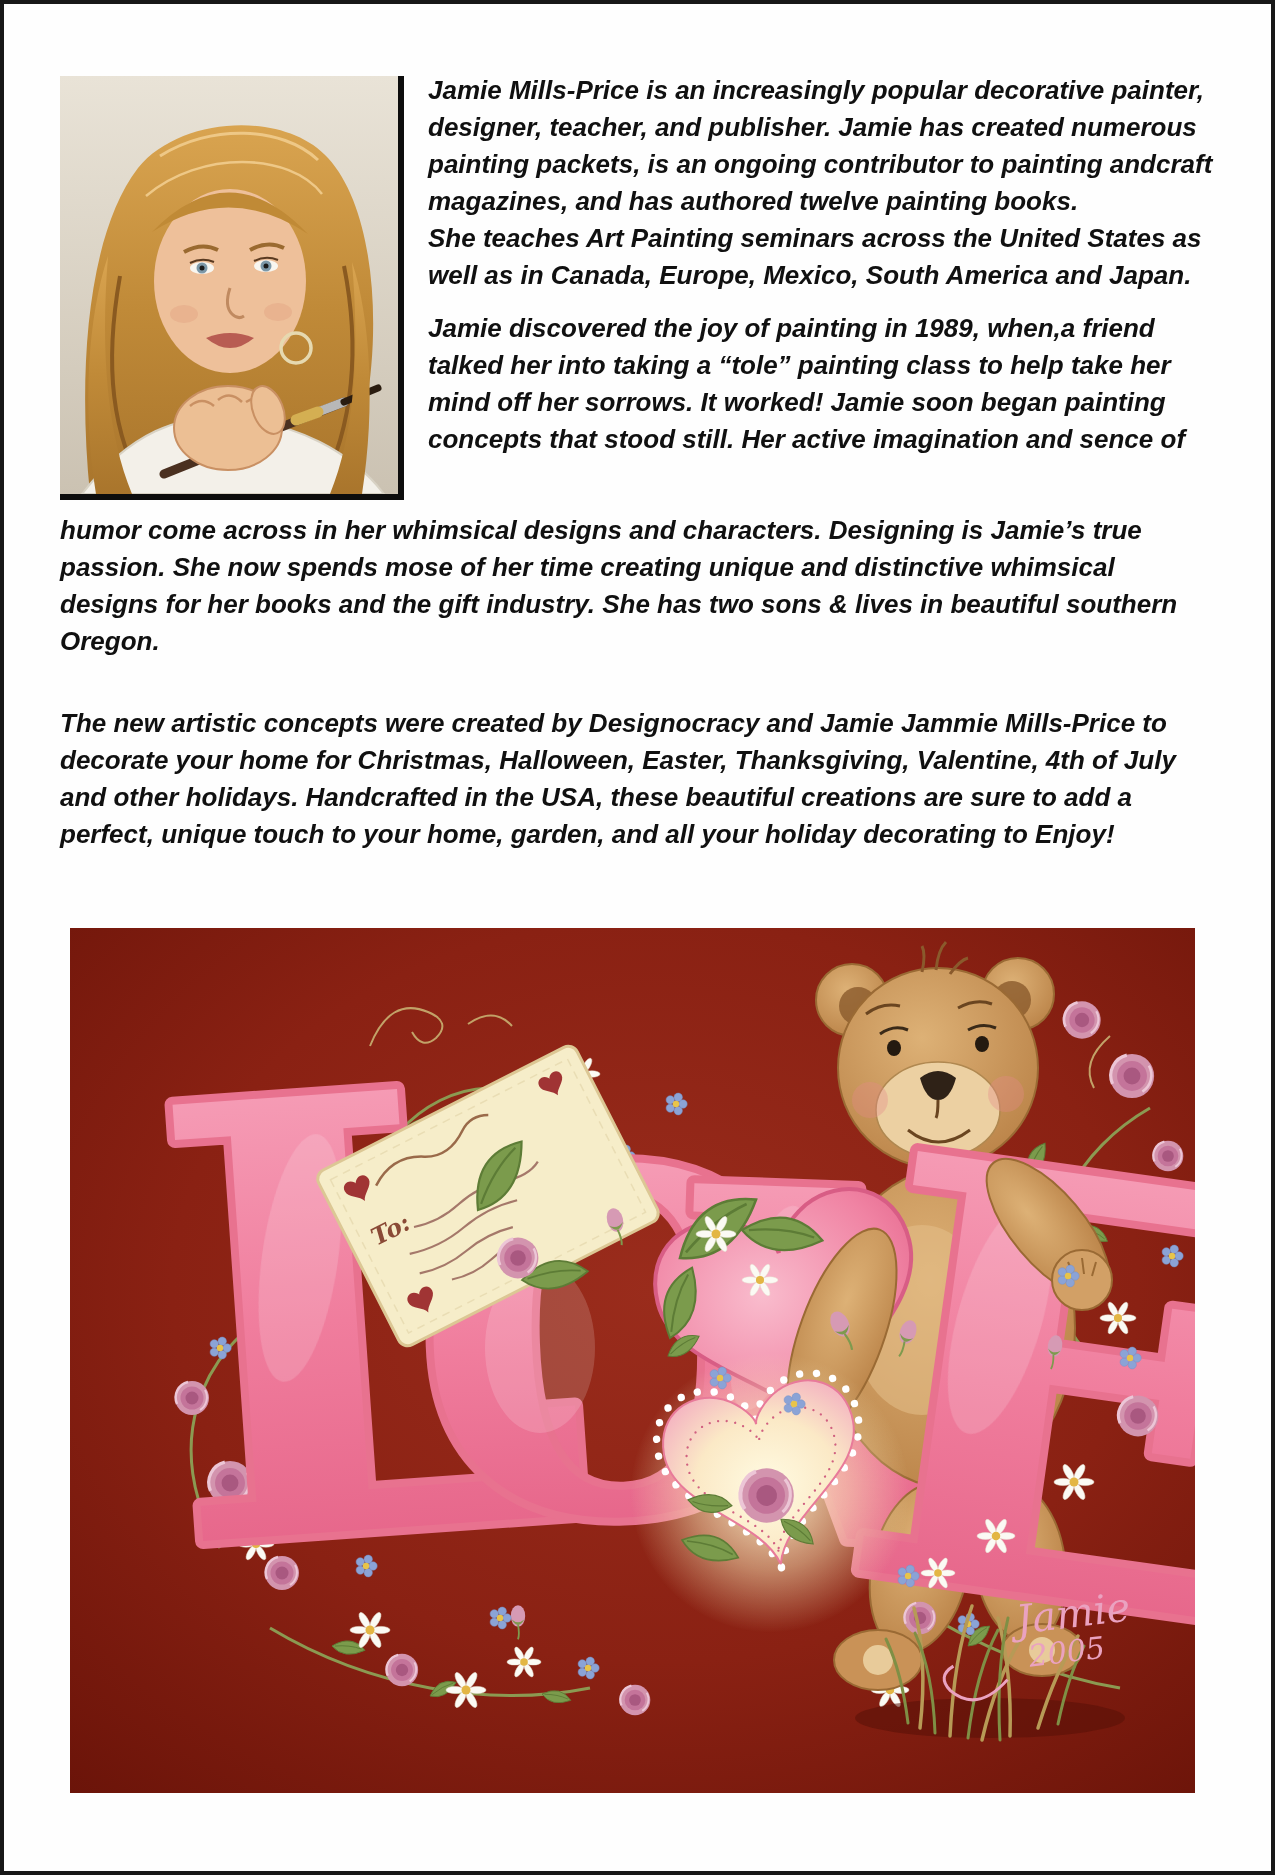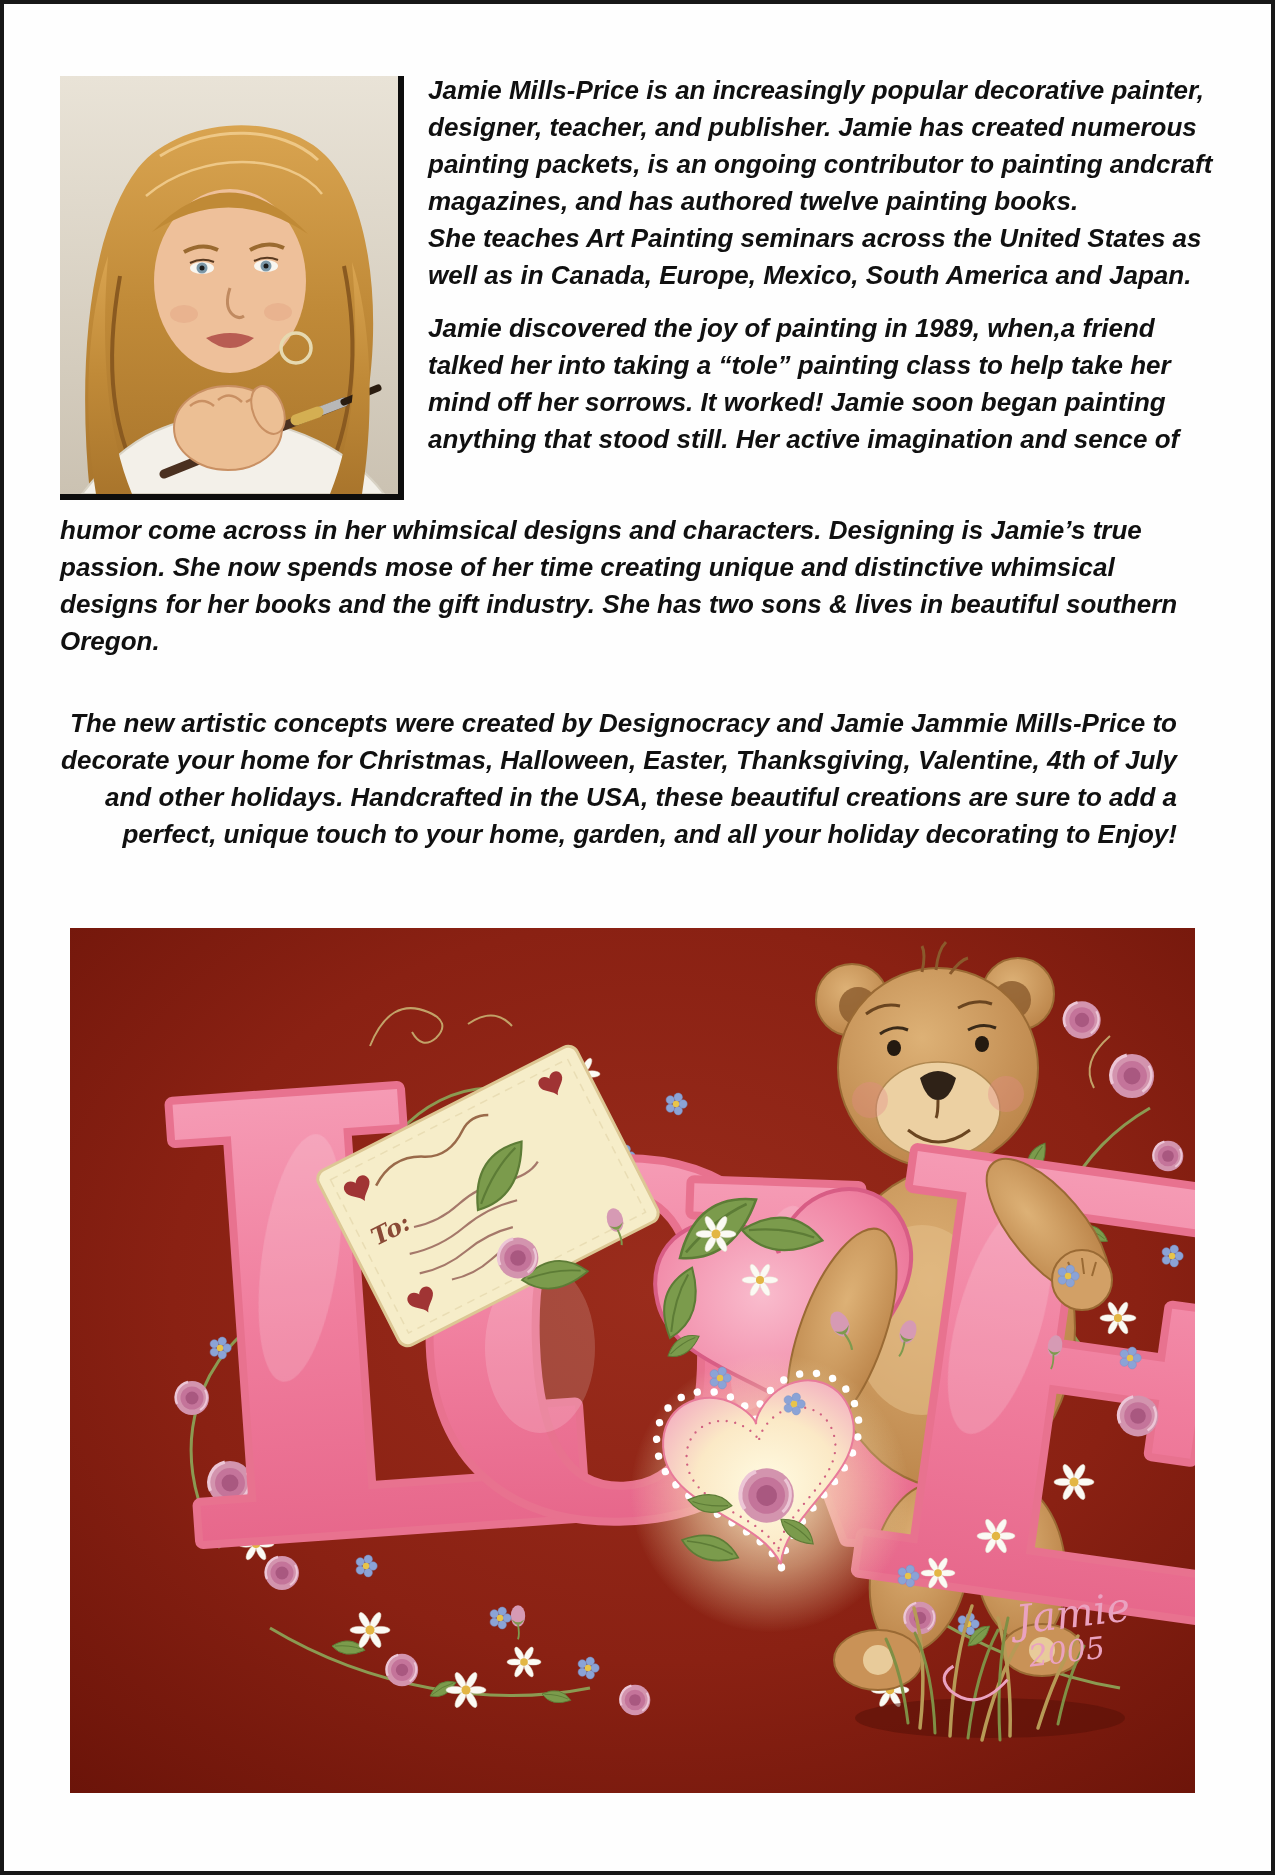--- a/index.html
+++ b/index.html
@@ -1,28 +1,28 @@
 <!DOCTYPE html>
 <html><head>
 <meta charset="utf-8">
 <style>
   html,body{margin:0;padding:0;background:#fff;}
   .page{position:relative;width:1275px;height:1875px;background:#fefefe;
         border:4px solid #181818;box-sizing:border-box;
         font-family:"Liberation Sans",sans-serif;overflow:hidden;}
-  .bio{padding:68px 94px 0 56px;}
+  .bio{padding:68px 30px 0 56px;}
   .photo{float:left;width:344px;height:424px;margin:4px 24px 12px 0;
          border-right:6px solid #0d0d0d;border-bottom:6px solid #0d0d0d;
          box-sizing:border-box;background:#d8d0c2;}
   .photo svg{display:block;}
   .t{font-weight:bold;font-style:italic;font-size:26px;line-height:37px;
      white-space:pre;margin:0;color:#101010;}
   #p2a{margin-top:16px;}
   #p2b{clear:left;margin-top:24px;}
-  #p3{margin-top:45px;text-align:right;}
+  #p3{margin-top:45px;}
   .painting{clear:both;margin:75px 0 0 66px;width:1125px;height:865px;}
   .painting svg{display:block;width:100%;height:100%;}
 </style>
 </head>
 <body>
 
 <div class="page">
   <div class="bio">
 
     <div class="photo">
@@ -86,21 +86,21 @@
 
     <p class="t" id="p1">Jamie Mills-Price is an increasingly popular decorative painter,
 designer, teacher, and publisher. Jamie has created numerous
 painting packets, is an ongoing contributor to painting andcraft
 magazines, and has authored twelve painting books.
 She teaches Art Painting seminars across the United States as
 well as in Canada, Europe, Mexico, South America and Japan.</p>
     <p class="t" id="p2a">Jamie discovered the joy of painting in 1989, when,a friend
 talked her into taking a “tole” painting class to help take her
 mind off her sorrows. It worked! Jamie soon began painting
-anything that stood still. Her active imagination and sence of</p>
+concepts that stood still. Her active imagination and sence of</p>
     <p class="t" id="p2b">humor come across in her whimsical designs and characters. Designing is Jamie’s true
 passion. She now spends mose of her time creating unique and distinctive whimsical
 designs for her books and the gift industry. She has two sons &amp; lives in beautiful southern
 Oregon.</p>
     <p class="t" id="p3">The new artistic concepts were created by Designocracy and Jamie Jammie Mills-Price to
 decorate your home for Christmas, Halloween, Easter, Thanksgiving, Valentine, 4th of July
 and other holidays. Handcrafted in the USA, these beautiful creations are sure to add a
 perfect, unique touch to your home, garden, and all your holiday decorating to Enjoy!</p>
   </div>
 

